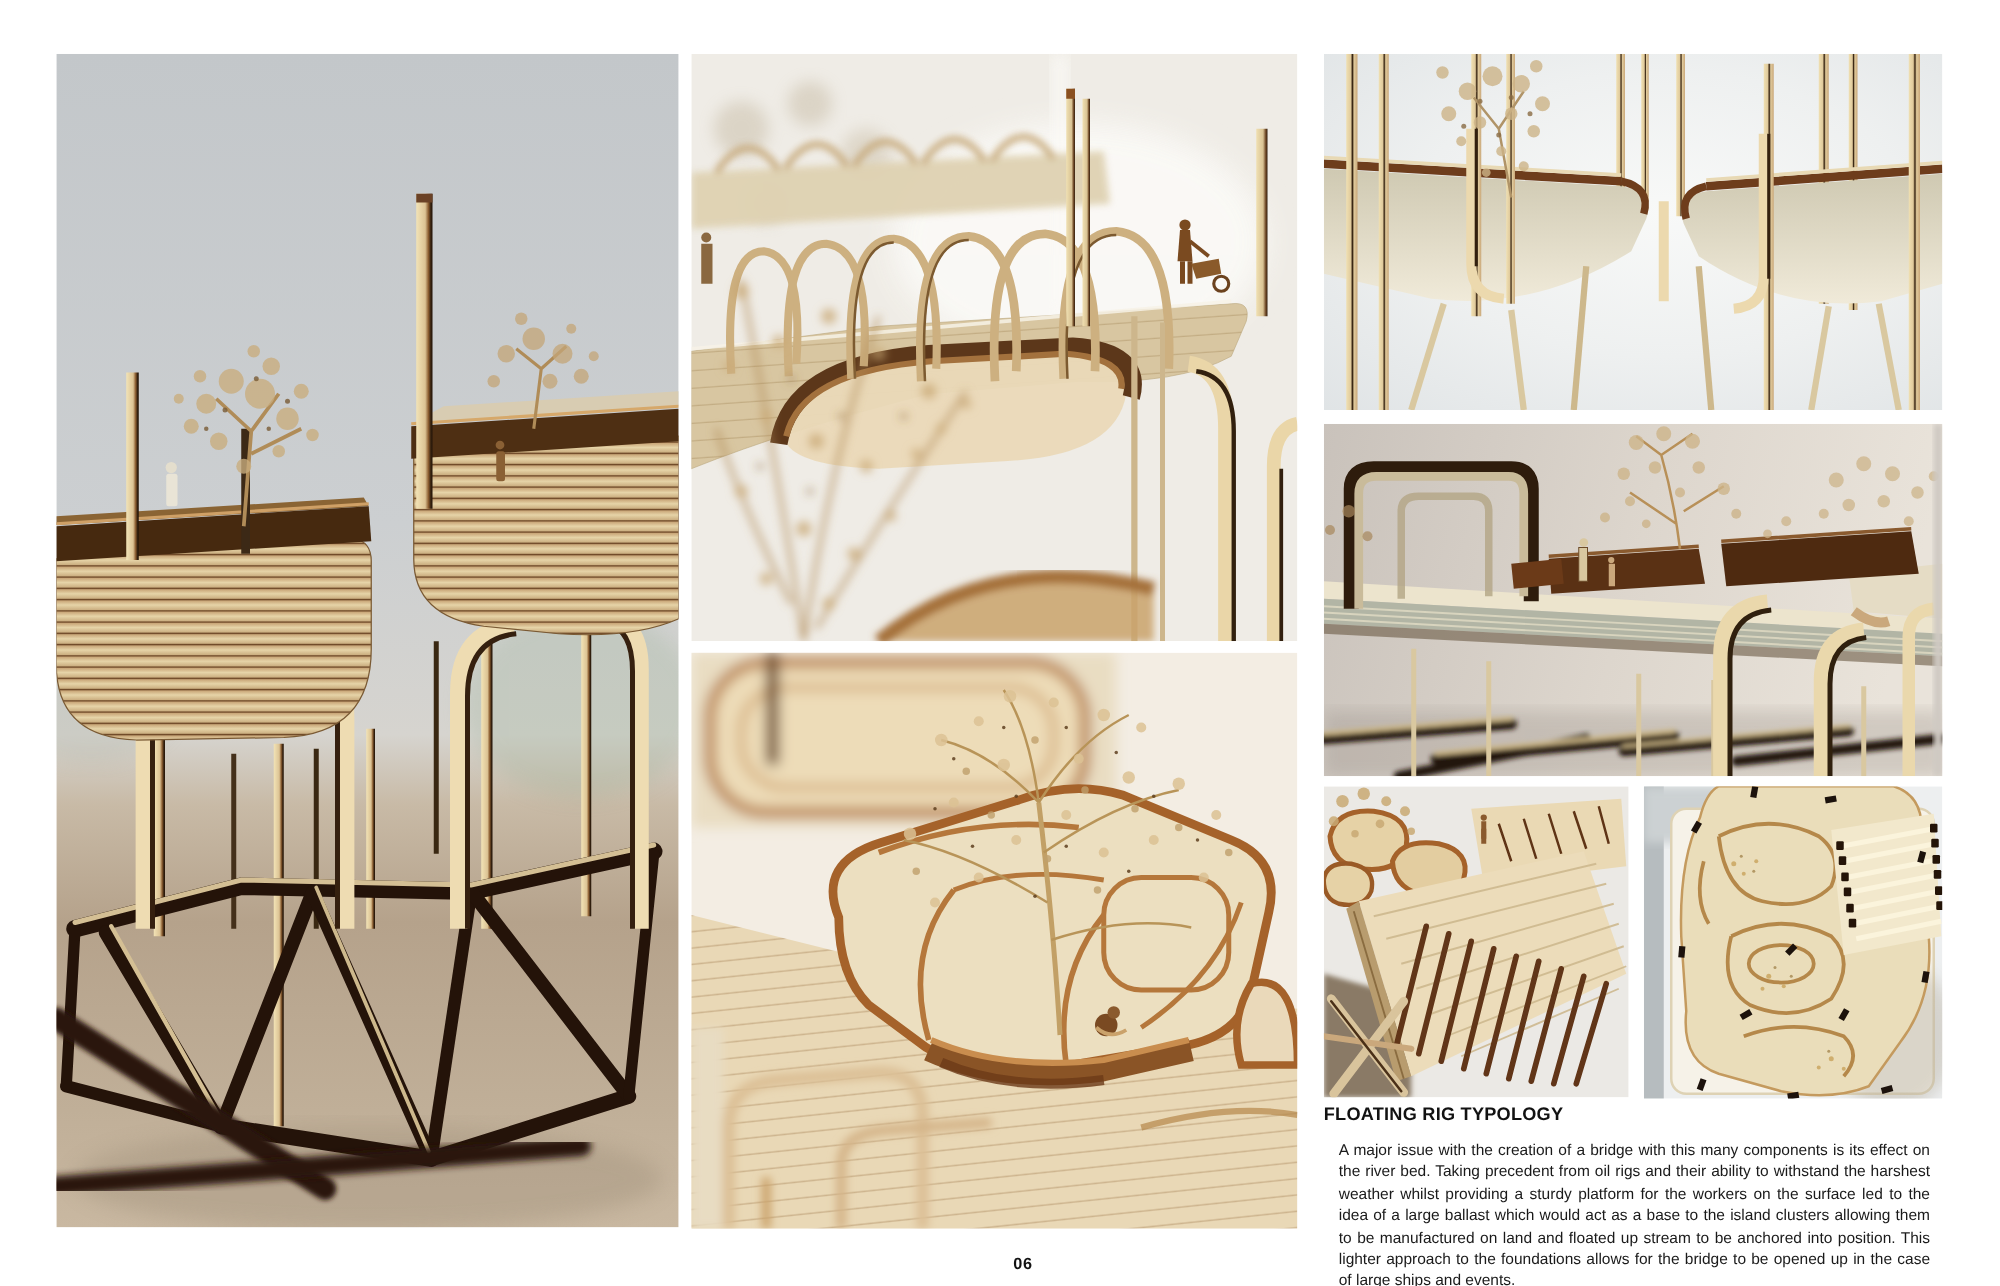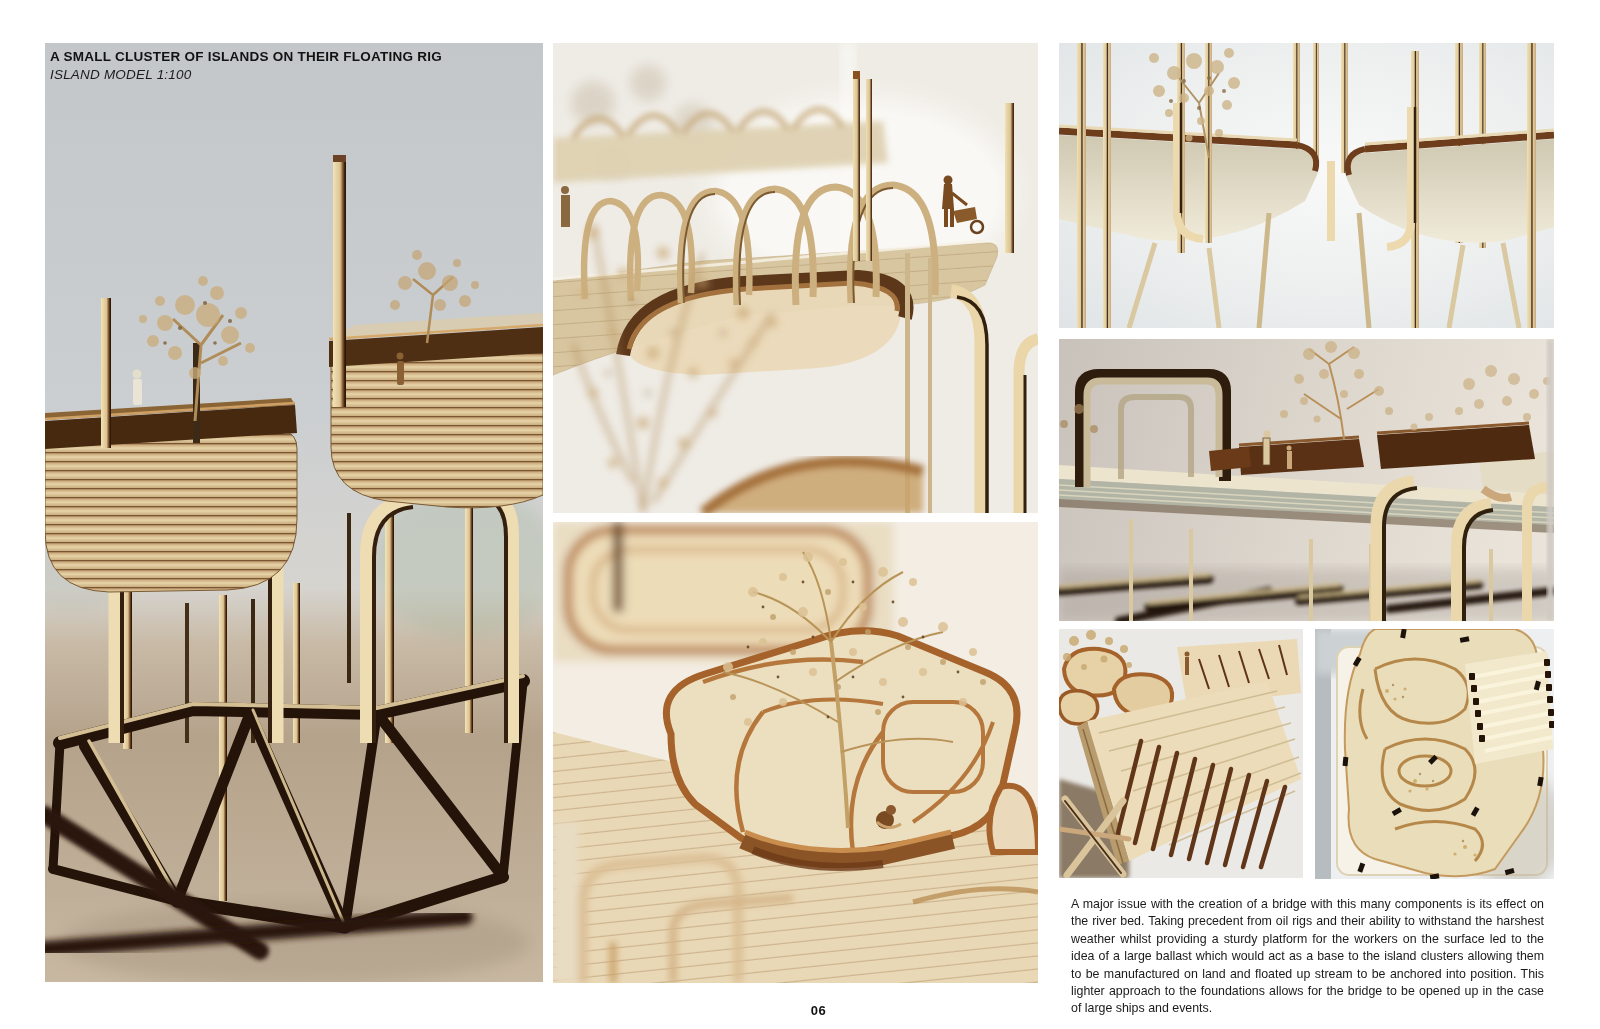--- a/index.html
+++ b/index.html
@@ -726,24 +726,21 @@
       <rect x="44" y="234" width="5" height="9" transform="rotate(20 46 238)"></rect>
       <rect x="28" y="128" width="5" height="9" transform="rotate(5 30 132)"></rect>
       <rect x="40" y="28" width="5" height="9" transform="rotate(30 42 32)"></rect>
       <rect x="116" y="126" width="5" height="9" transform="rotate(45 118 130)"></rect>
       <rect x="158" y="178" width="5" height="9" transform="rotate(30 160 182)"></rect>
       <rect x="80" y="178" width="5" height="9" transform="rotate(60 82 182)"></rect>
     </g>
   </svg>
   </div>
 
-  <div class="header">
-    <div class="title">A SMALL CLUSTER OF ISLANDS ON THEIR FLOATING RIG</div>
-    <div class="subtitle">ISLAND MODEL 1:100</div>
-  </div>
 
   <div class="typology">
+    <h2>FLOATING RIG TYPOLOGY</h2>
     <p>A major issue with the creation of a bridge with this many components is its effect on the river bed. Taking precedent from oil rigs and their ability to withstand the harshest weather whilst providing a sturdy platform for the workers on the surface led to the idea of a large ballast which would act as a base to the island clusters allowing them to be manufactured on land and floated up stream to be anchored into position. This lighter approach to the foundations allows for the bridge to be opened up in the case of large ships and events.</p>
   </div>
 
   <div class="pagenum">06</div>
 
 </div>
 
 </body></html>

